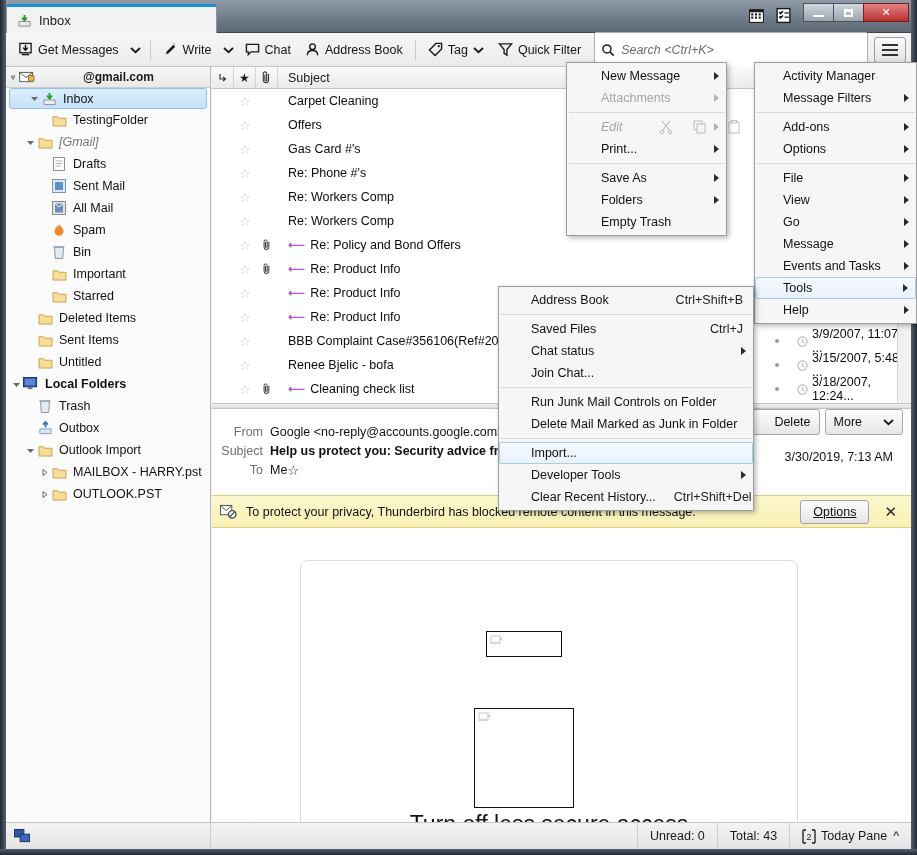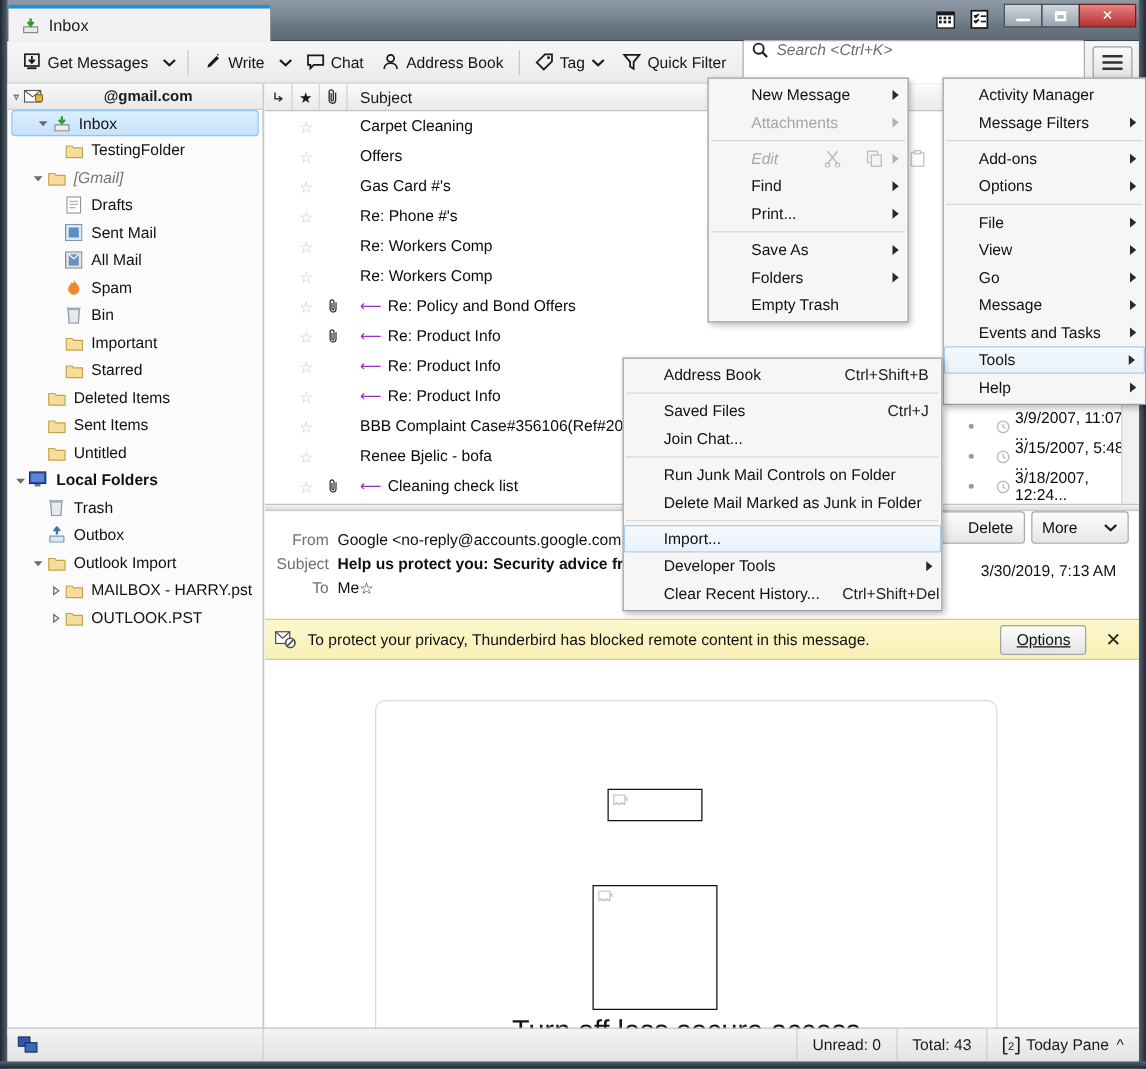--- a/index.html
+++ b/index.html
@@ -88,21 +88,21 @@
     display: flex; align-items: center; gap: 5px;
     height: 26px; padding: 0 6px;
     font-size: 12.5px; color: #141414; white-space: nowrap;
     border: 1px solid transparent; border-radius: 3px;
   }
   .tb-caret { padding: 0 3px; }
   .tb-sep { width: 1px; height: 20px; background: #c8c8c8; margin: 0 5px; }
   .searchbox {
     flex: 1; height: 36px; margin-left: 6px; margin-right: 6px;
     background: #fff; border: 1px solid #adadad; border-radius: 2px;
-    display: flex; padding: 0 6px; gap: 6px;
+    display: flex; align-items: center; padding: 0 6px; gap: 6px;
   }
   .searchbox .ph { color: #6d6d6d; font-style: italic; font-size: 12.5px; }
   .hamburger {
     width: 32px; height: 26px;
     background: linear-gradient(to bottom,#fbfbfb,#e2e2e2);
     border: 1px solid #9e9e9e; border-radius: 3px;
     display:flex;flex-direction:column;align-items:center;justify-content:center;gap:3px;
   }
   .hamburger i { display:block; width:16px;height:2px;background:#333; }
 
@@ -1084,24 +1084,20 @@
           <span>
             <svg width="14" height="14" viewBox="0 0 14 14">
               <rect x="2" y="2" width="10" height="11" fill="none" stroke="#777"></rect>
               <rect x="4.5" y="0.5" width="5" height="2.5" fill="#eee" stroke="#777"></rect>
             </svg>
           </span>
         </span>
         <span class="sub"></span>
       </div>
       <div class="mi">
-        <span>Find</span>
-        <span class="sub"></span>
-      </div>
-      <div class="mi">
         <span>Print...</span>
         <span class="sub"></span>
       </div>
       <div class="msep"></div>
       <div class="mi">
         <span>Save As</span>
         <span class="sub"></span>
       </div>
       <div class="mi">
         <span>Folders</span>
@@ -1162,20 +1158,24 @@
 
   <div class="menu" id="menu-tools">
       <div class="mi">
         <span>Address Book</span>
         <span class="acc">Ctrl+Shift+B</span>
       </div>
       <div class="msep"></div>
       <div class="mi">
         <span>Saved Files</span>
         <span class="acc">Ctrl+J</span>
+      </div>
+      <div class="mi">
+        <span>Chat status</span>
+        <span class="sub"></span>
       </div>
       <div class="mi">
         <span>Join Chat...</span>
       </div>
       <div class="msep"></div>
       <div class="mi">
         <span>Run Junk Mail Controls on Folder</span>
       </div>
       <div class="mi">
         <span>Delete Mail Marked as Junk in Folder</span>

